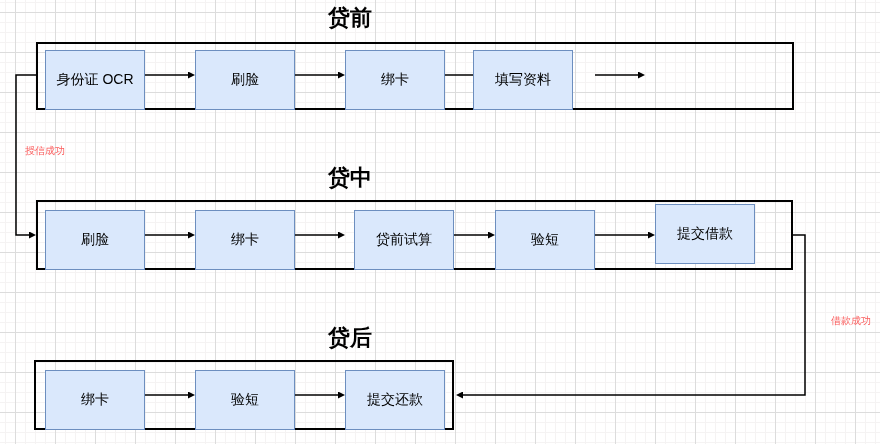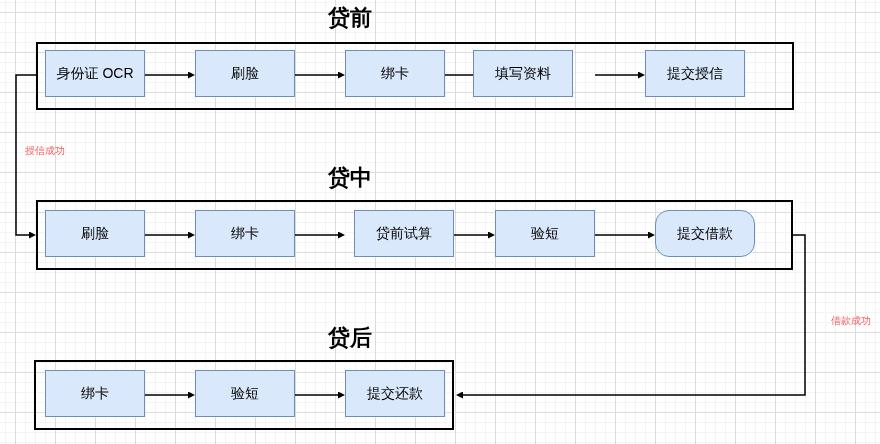--- a/index.html
+++ b/index.html
@@ -28,21 +28,21 @@
   }
   .container {
     position: absolute;
     border: 2px solid #000;
     background: transparent;
     box-sizing: border-box;
   }
   .step-box {
     position: absolute;
     width: 100px;
-    height: 47px;
+    height: 60px;
     box-sizing: border-box;
     background: #dae8fc;
     border: 1px solid #6c8ebf;
     display: flex;
     align-items: center;
     justify-content: center;
     font-size: 14px;
     color: #000;
     white-space: nowrap;
   }
@@ -91,31 +91,30 @@
       <path d="M793 235 H805 V395 H463" marker-end="url(#arr)"></path>
     </g>
   </svg>
 
   <div class="section-title" style="left:328px; top:8px;">贷前</div>
   <div class="container" style="left:36px; top:42px; width:758px; height:68px;"></div>
   <div class="step-box" style="left:45px;  top:50px;">身份证 OCR</div>
   <div class="step-box" style="left:195px; top:50px;">刷脸</div>
   <div class="step-box" style="left:345px; top:50px;">绑卡</div>
   <div class="step-box" style="left:473px; top:50px;">填写资料</div>
-  <div class="step-box" style="left:645px; top:50px;">提交授信</div>
 
   <div class="edge-label" style="left:25px; top:143px;">授信成功</div>
 
   <div class="section-title" style="left:328px; top:168px;">贷中</div>
   <div class="container" style="left:36px; top:200px; width:757px; height:70px;"></div>
   <div class="step-box" style="left:45px;  top:210px;">刷脸</div>
   <div class="step-box" style="left:195px; top:210px;">绑卡</div>
   <div class="step-box" style="left:354px; top:210px;text-align:center;">贷前试算</div>
   <div class="step-box" style="left:495px; top:210px;">验短</div>
-  <div class="step-box" style="left:655px; top:210px;border-radius:14px;">提交借款</div>
+  <div class="step-box" style="left:655px; top:204px;">提交借款</div>
 
   <div class="edge-label" style="left:815px; top:313px;margin-left:16px;">借款成功</div>
 
   <div class="section-title" style="left:328px; top:328px;">贷后</div>
   <div class="container" style="left:34px; top:360px; width:420px; height:70px;"></div>
   <div class="step-box" style="left:45px;  top:370px;">绑卡</div>
   <div class="step-box" style="left:195px; top:370px;">验短</div>
   <div class="step-box" style="left:345px; top:370px;">提交还款</div>
 
 </div>

